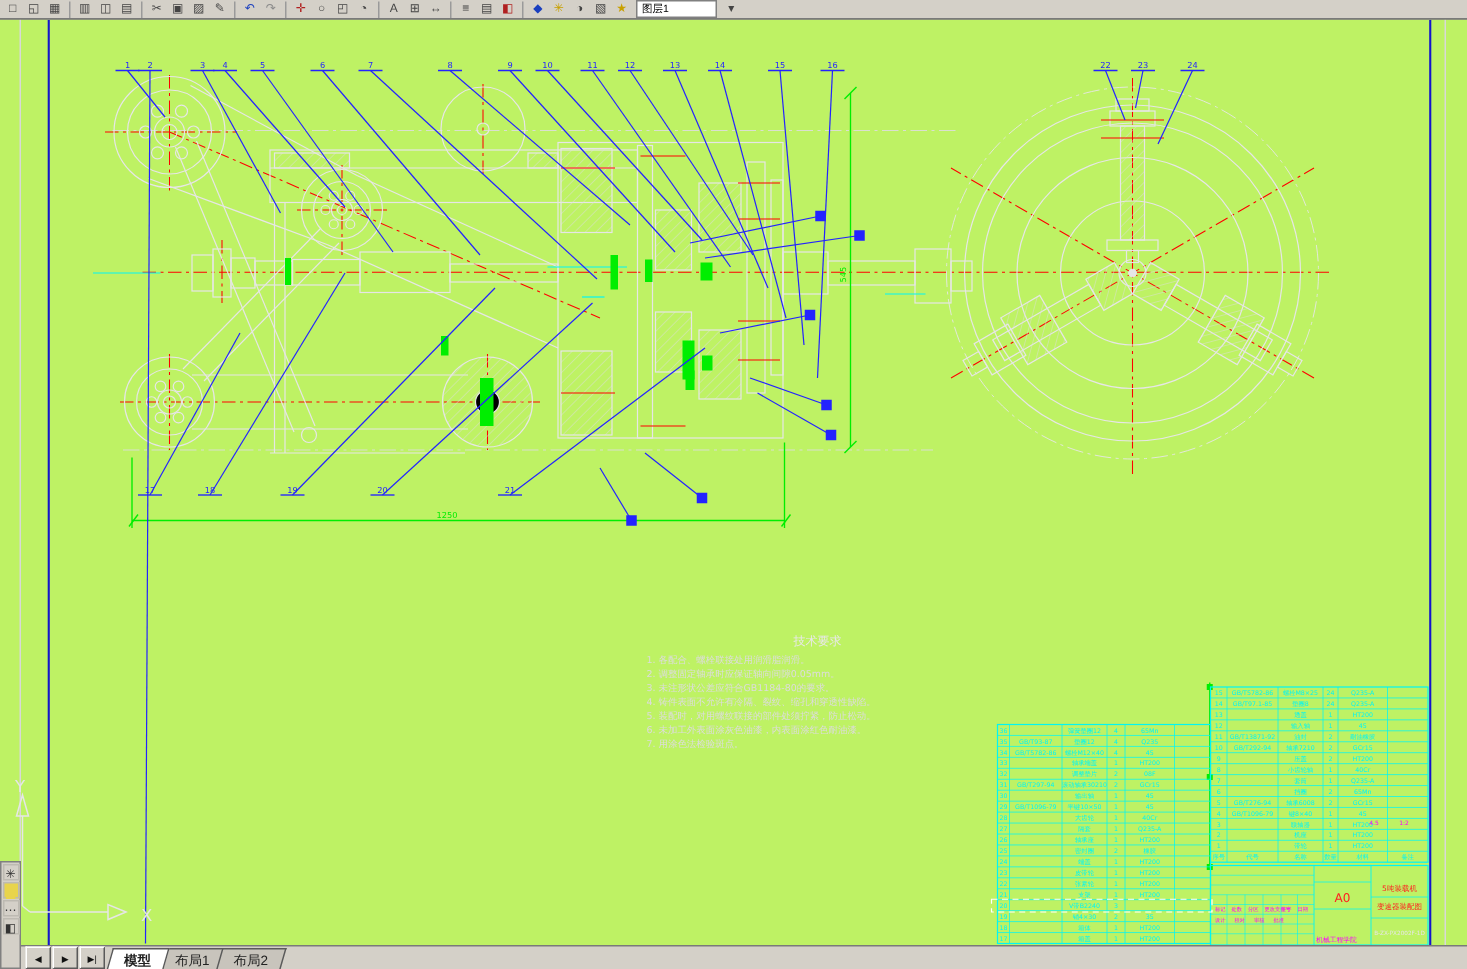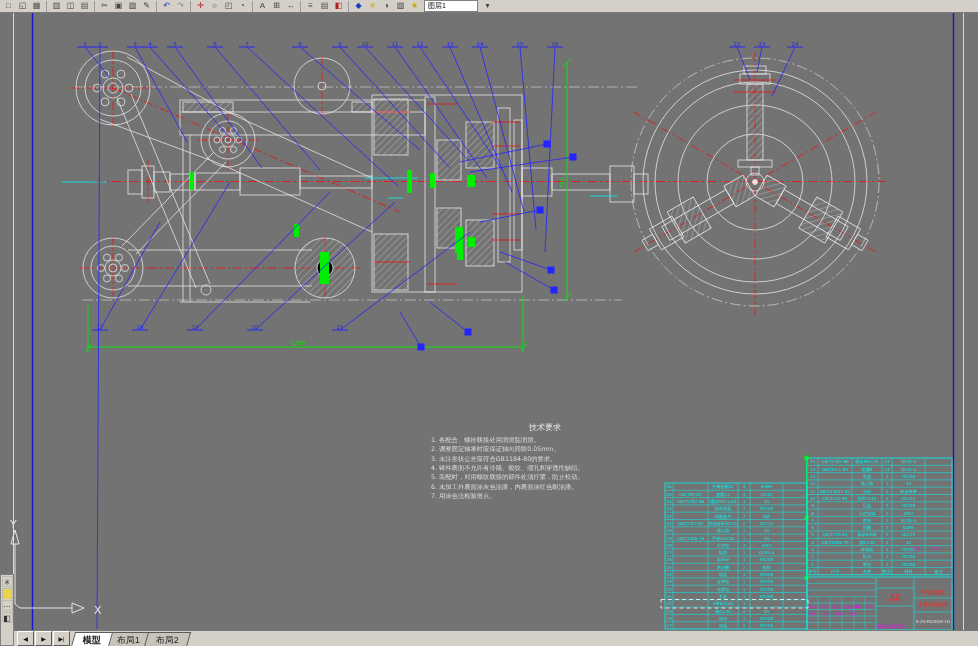--- a/index.html
+++ b/index.html
@@ -8,21 +8,21 @@
   
   #toolbar{position:absolute;top:0;left:0;width:978px;height:13px;background:#d4d0c8;
            border-bottom:1px solid #7a7a7a;display:flex;align-items:center;
            padding-left:2px;box-sizing:border-box;gap:1px;z-index:5;}
   .tbicon{width:13px;height:11px;display:flex;align-items:center;justify-content:center;
           font-size:8px;line-height:1;color:#444;flex:0 0 auto;cursor:default;}
   .tbsep{width:1px;height:11px;background:#9a9a9a;margin:0 2px;flex:0 0 auto;}
   .combo{height:10px;background:#fff;border:1px solid #808080;font-size:7px;color:#000;
          display:flex;align-items:center;padding:0 3px;margin:0 2px;min-width:46px;}
   
-  #canvas{position:absolute;top:13px;left:0;width:978px;height:617px;background:#737373;}
+  #canvas{position:absolute;top:13px;left:0;width:978px;height:617px;background:#bef264;}
   
   #dockpanel{position:absolute;left:0;top:574px;width:14px;height:72px;background:#d4d0c8;
              border:1px solid #808080;box-sizing:border-box;z-index:6;display:flex;
              flex-direction:column;align-items:center;gap:1px;padding-top:1px;}
   .dockicon{width:11px;height:11px;font-size:8px;line-height:11px;text-align:center;color:#333;
             background:#d4d0c8;border:1px solid #bdbab2;box-sizing:border-box;}
   
   #tabbar{position:absolute;bottom:0;left:0;width:978px;height:16px;background:#d4d0c8;
           border-top:1px solid #7a7a7a;display:flex;align-items:center;
           padding-left:17px;box-sizing:border-box;z-index:5;}

